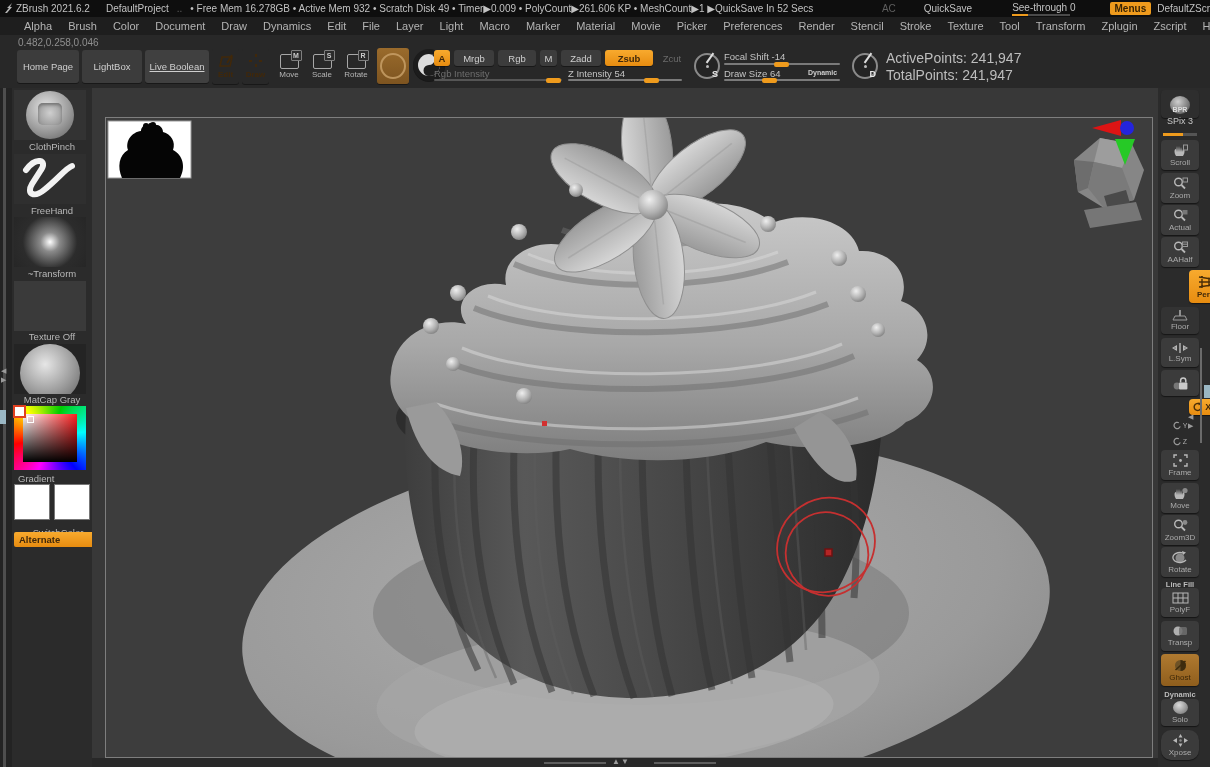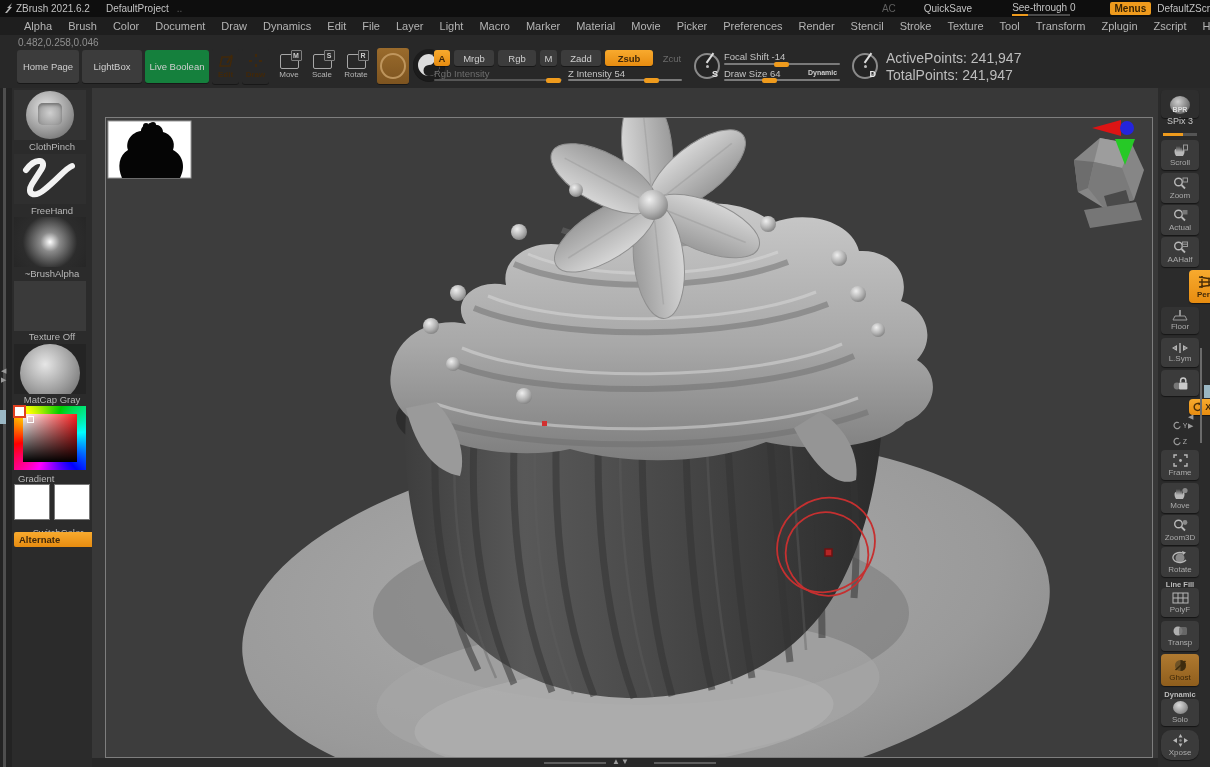--- a/index.html
+++ b/index.html
@@ -89,20 +89,21 @@
           <path d="M2,11 L6,6 L4,6 L9,1 L7,5 L9,5 L4,11 Z" fill="#b5b5b5"></path>
         </svg>
     </span>
     <span>ZBrush 2021.6.2</span>
     <span class="sep"></span>
       <span class="sep"></span>
     <span>DefaultProject</span>
     <span class="sep"></span>
     <span class="tb-dim">..</span>
     <span class="sep"></span>
+    <span>• Free Mem 16.278GB • Active Mem 932 • Scratch Disk 49 • Timer▶0.009 • PolyCount▶261.606 KP • MeshCount▶1 ▶QuickSave In 52 Secs</span>
     <span style="flex:1"></span>
     <span class="tb-dim">AC</span>
     <span style="width:28px"></span>
     <span>QuickSave</span>
     <span style="width:40px"></span>
     <span class="seethrough">
       <span>See-through 0</span>
       <span class="bar">
           <i></i>
         </span>
@@ -139,21 +140,21 @@
     <span class="menu-item">Zplugin</span>
     <span class="menu-item">Zscript</span>
     <span class="menu-item">Help</span>
   </div>
 
   <div class="abs shelf">
     <div class="abs coords">0.482,0.258,0.046</div>
 
     <div class="sbtn" style="left:17px;top:15px;width:62px;height:33px;">Home Page</div>
     <div class="sbtn" style="left:82px;top:15px;width:60px;height:33px;">LightBox</div>
-    <div class="sbtn" style="left:145px;top:15px;width:64px;height:33px;background:#15803d;">Live Boolean</div>
+    <div class="sbtn" style="left:145px;top:15px;width:64px;height:33px;background:#404040;text-decoration:underline;">Live Boolean</div>
 
     <div class="sbtn toolbtn orange" style="left:212px;top:13px;width:27px;height:36px;">
       <svg class="icon16" width="16" height="14" viewBox="0 0 16 14">
         <path d="M2,12 L4,3 L14,3 L12,12 Z" fill="none" stroke="#40280a" stroke-width="1.6"></path>
         <path d="M9,9 L14,1" stroke="#40280a" stroke-width="1.8"></path>
         </svg>
       <span>Edit</span>
     </div>
     <div class="sbtn toolbtn orange" style="left:242px;top:13px;width:27px;height:36px;">
       <svg class="icon16" width="16" height="14" viewBox="0 0 16 14">
@@ -252,21 +253,21 @@
     <div class="llabel" style="top:53px;">ClothPinch</div>
 
     <div class="lthumb" style="top:66px;height:50px;background:#2f2f2f;">
       <svg width="72" height="50" viewBox="0 0 72 50">
         <path d="M12,16 C22,2 34,6 27,16 L18,30 C12,40 20,44 30,36 C44,25 52,14 58,12" fill="none" stroke="#f2f2f2" stroke-width="6" stroke-linecap="round"></path>
         </svg>
     </div>
     <div class="llabel" style="top:117px;">FreeHand</div>
 
     <div class="lthumb" style="top:129px;height:50px;background:radial-gradient(circle at 50% 50%,#ffffff 0%,#8a8a8a 22%,#2c2c2c 62%,#262626 100%);"></div>
-    <div class="llabel" style="top:180px;">~BrushAlpha</div>
+    <div class="llabel" style="top:180px;">~Transform</div>
 
     <div class="lthumb" style="top:193px;height:50px;background:#3a3a3a;"></div>
     <div class="llabel" style="top:243px;">Texture Off</div>
 
     <div class="lthumb" style="top:256px;height:50px;background:#242424;overflow:hidden;">
       <span class="abs sphere" style="left:6px;top:0px;width:60px;height:58px;"></span>
     </div>
     <div class="llabel" style="top:306px;">MatCap Gray</div>
 
     <div class="lthumb" style="top:318px;height:64px;background:conic-gradient(from 200deg,#ff00ff,#ff0000,#ffff00,#00cc00,#00ffff,#0000ff,#ff00ff);">

